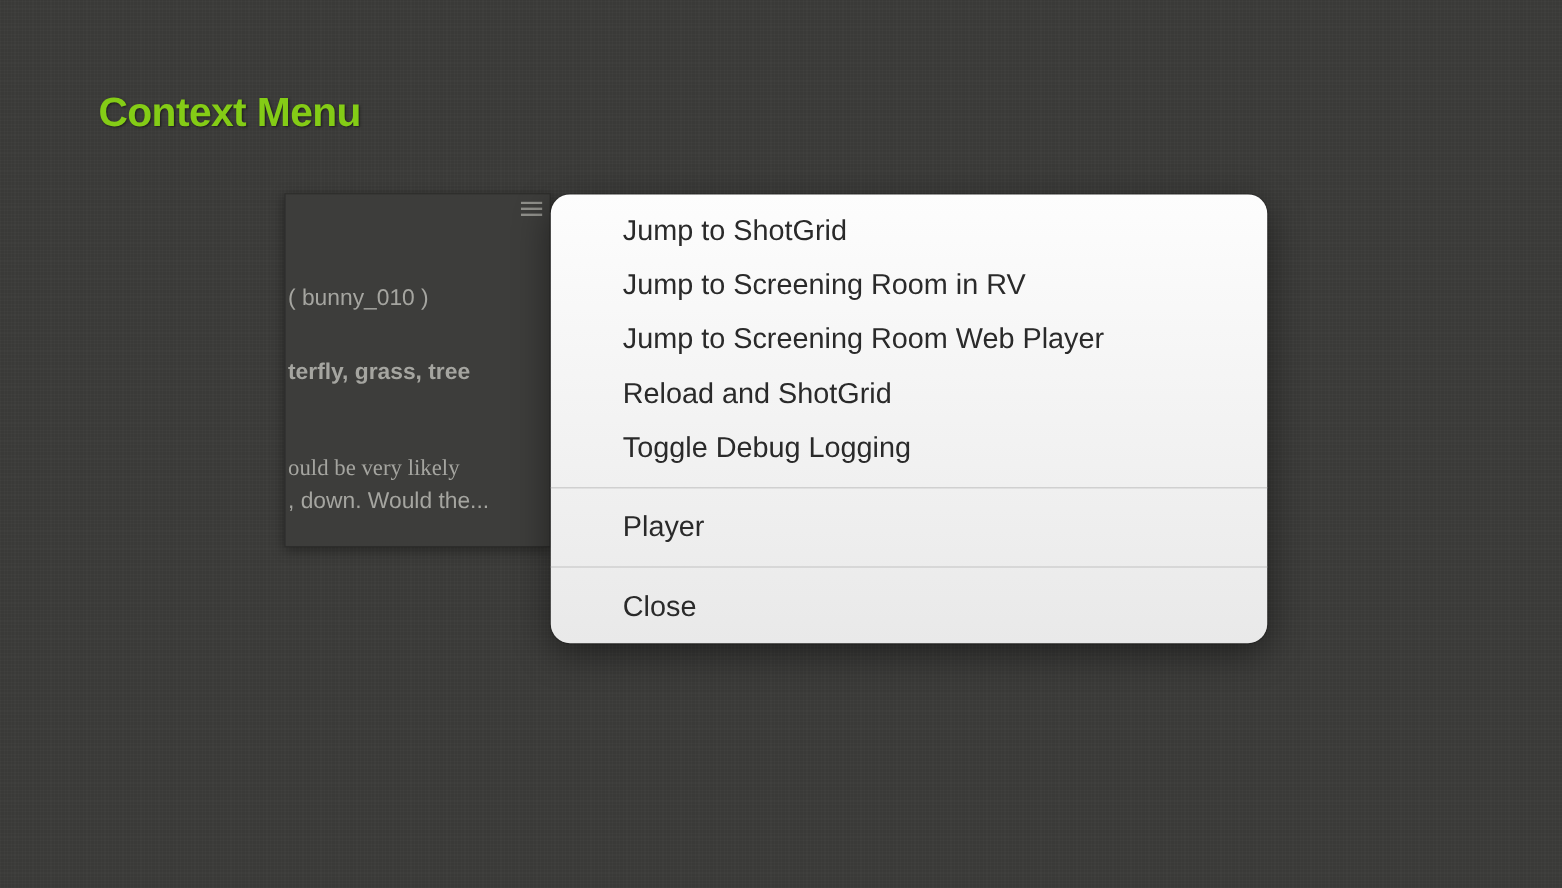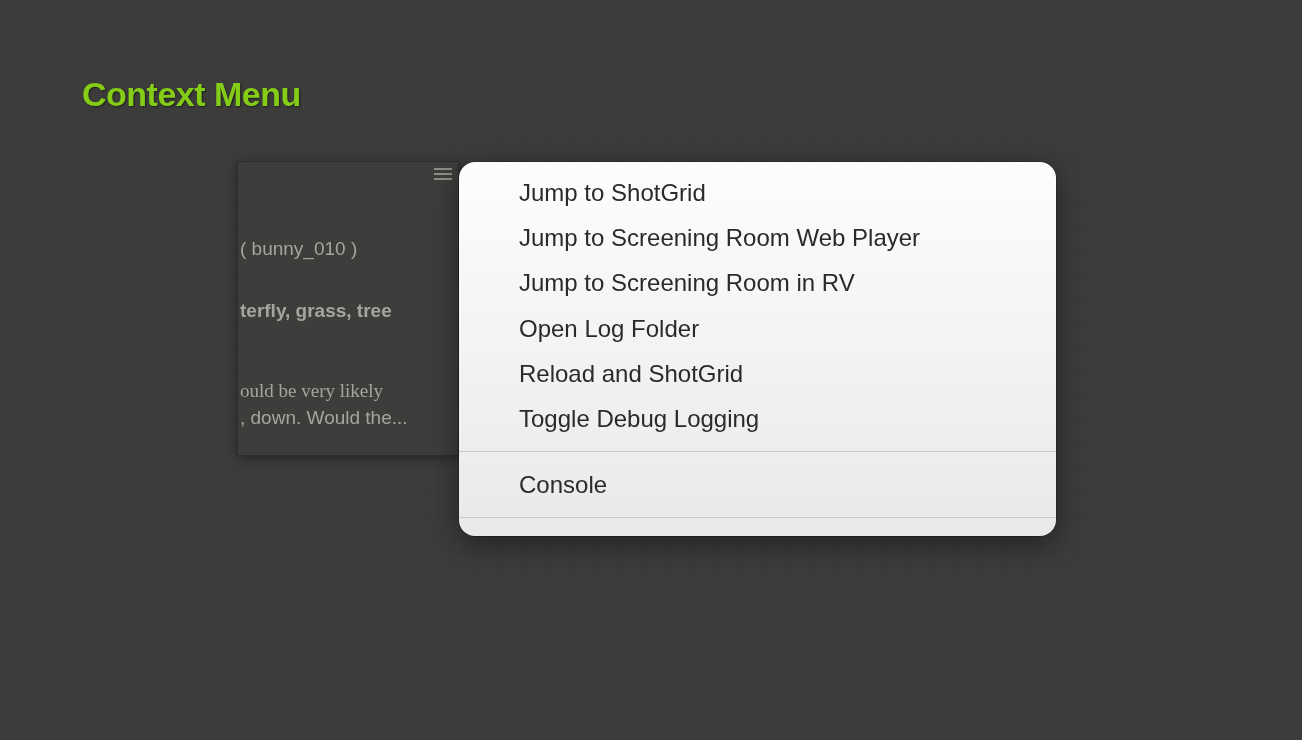--- a/index.html
+++ b/index.html
@@ -127,25 +127,25 @@
     </svg>
   </span>
   <div class="panel-line1">( bunny_010 )</div>
   <div class="panel-line2">terfly, grass, tree</div>
   <div class="panel-line3">ould be very likely</div>
   <div class="panel-line4">, down. Would the...</div>
 </div>
 
 <div class="context-menu">
   <div class="menu-item">Jump to ShotGrid</div>
+  <div class="menu-item">Jump to Screening Room in RV</div>
   <div class="menu-item">Jump to Screening Room Web Player</div>
-  <div class="menu-item">Jump to Screening Room in RV</div>
-  <div class="menu-item">Open Log Folder</div>
   <div class="menu-item">Reload and ShotGrid</div>
   <div class="menu-item">Toggle Debug Logging</div>
 
   <div class="menu-separator"></div>
 
-  <div class="menu-item">Console</div>
+  <div class="menu-item">Player</div>
 
   <div class="menu-separator"></div>
 
+  <div class="menu-item">Close</div>
 </div>
 
 </body></html>

